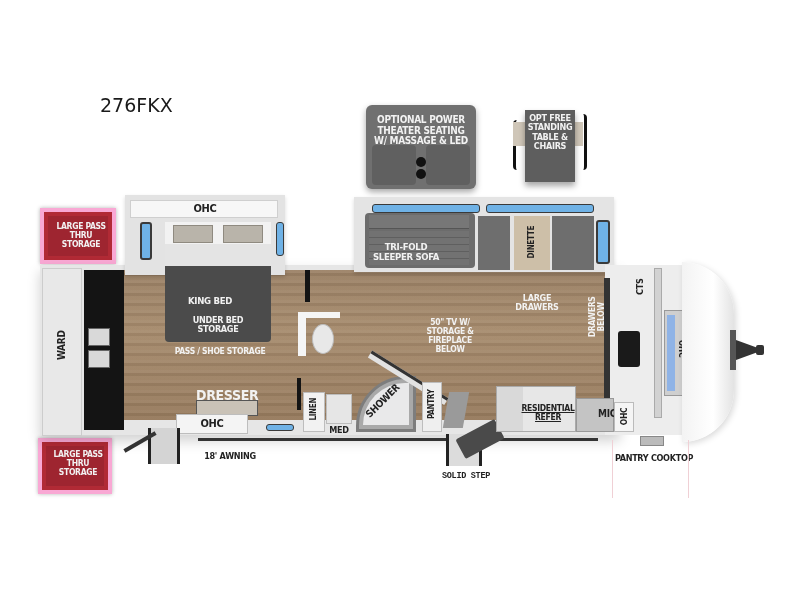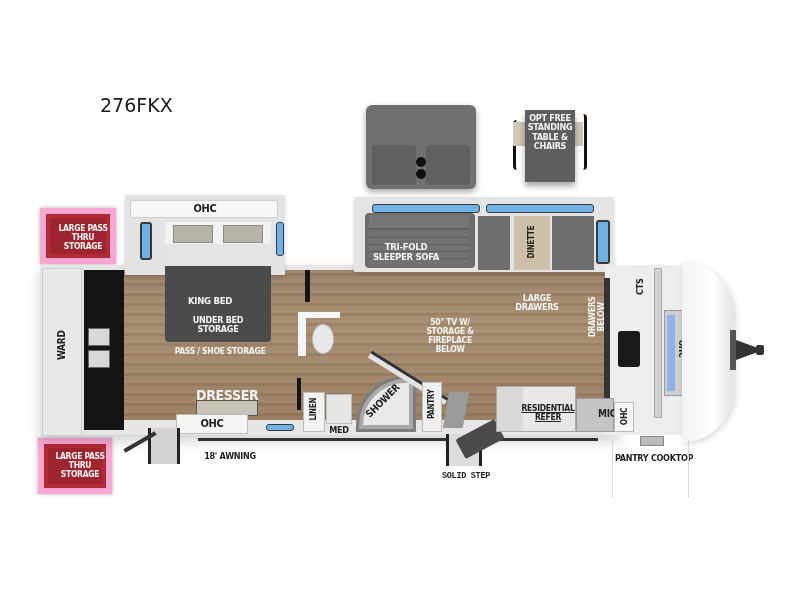--- a/index.html
+++ b/index.html
@@ -13,39 +13,40 @@
 
   
   .floor {
     left: 120px; top: 270px; width: 485px; height: 150px;
     background:
       repeating-linear-gradient(180deg, rgba(255,255,255,0.06) 0 3px, rgba(0,0,0,0.05) 3px 6px, rgba(255,255,255,0.03) 6px 10px),
       linear-gradient(180deg, #9b8165, #a68b6d 40%, #977b5e);
   }
   .outer-shadow { box-shadow: 0 6px 12px rgba(0,0,0,0.18); }
   .wall { background: #e9e9e9; border: 1px solid #cfcfcf; }
-  .red-box { background: #b12a35; border: 6px solid #f9a8d4; box-shadow: 0 0 4px rgba(0,0,0,0.3); }
+  .red-box { background: #b12a35; border: 4px solid #f9a8d4; box-shadow: 0 0 4px rgba(0,0,0,0.3); }
   .red-box .inner { position: absolute; inset: 4px; background: #9e2530; }
   .window { background: #6fb2e6; border: 2px solid #3a3a3a; border-radius: 3px; }
   .dark { background: #141414; }
   .gray-dark { background: #4a4a4a; }
   .cab { background: #ececec; border: 1px solid #bdbdbd; }
   .seat { background: #6b6b6b; border-radius: 6px; box-shadow: 0 3px 6px rgba(0,0,0,0.35); }
 </style>
 </head>
 <body>
 
 <div class="abs model">276FKX</div>
 
 <div class="abs" style="left:366px;top:105px;width:110px;height:84px;">
   <div class="abs seat" style="left:0;top:0;width:110px;height:84px;background:#707070;"></div>
   <div class="abs" style="left:6px;top:40px;width:44px;height:40px;background:#606060;border-radius:4px;"></div>
   <div class="abs" style="left:60px;top:40px;width:44px;height:40px;background:#606060;border-radius:4px;"></div>
   <div class="abs" style="left:50px;top:52px;width:10px;height:10px;border-radius:50%;background:#111;"></div>
   <div class="abs" style="left:50px;top:64px;width:10px;height:10px;border-radius:50%;background:#111;"></div>
+  <div class="lbl lbl-w" style="left:4px;top:10px;width:102px;font-size:10px;">OPTIONAL POWER THEATER SEATING W/ MASSAGE &amp; LED</div>
 </div>
 
 <div class="abs" style="left:505px;top:108px;width:90px;height:78px;">
   <div class="abs" style="left:8px;top:12px;width:14px;height:50px;border-left:3px solid #111;border-radius:4px;"></div>
   <div class="abs" style="left:68px;top:6px;width:14px;height:56px;border-right:3px solid #111;border-radius:4px;"></div>
   <div class="abs" style="left:8px;top:14px;width:70px;height:24px;background:#cfc6b8;"></div>
   <div class="abs" style="left:20px;top:2px;width:50px;height:72px;background:#5e5e5e;box-shadow:0 4px 6px rgba(0,0,0,0.35);"></div>
   <div class="lbl lbl-w" style="left:22px;top:6px;width:46px;font-size:9px;">OPT FREE STANDING TABLE &amp; CHAIRS</div>
 </div>
 

